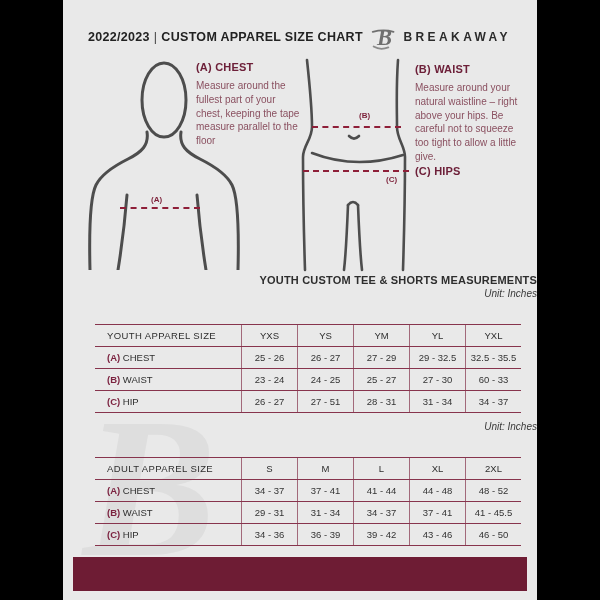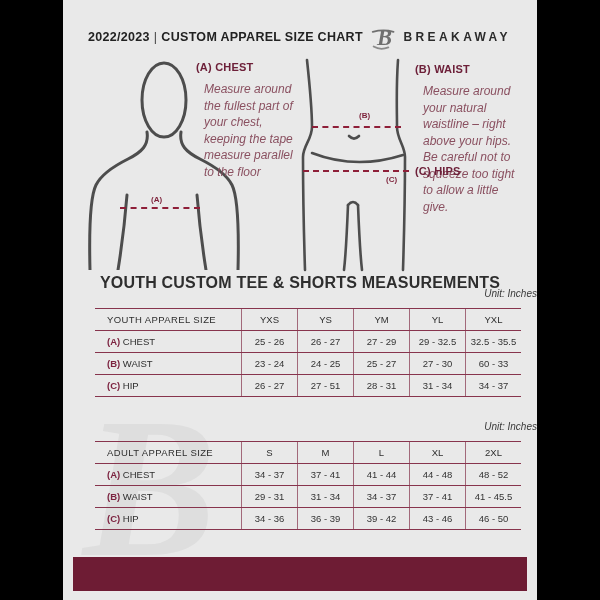--- a/index.html
+++ b/index.html
@@ -33,35 +33,35 @@
     position:absolute;height:0;border-top:2px dashed #8e1f38;
   }
   .dash-label{
     position:absolute;font-size:8px;font-weight:bold;color:#7c1f38;
   }
   .instr{position:absolute;}
   .instr h3{
     margin:0 0 6px 0;font-size:11px;font-weight:bold;color:#6d2039;letter-spacing:.2px;
   }
   .instr p{
-    margin:8px;font-size:12px;font-style:italic;color:#8a5060;line-height:1.38;
+    margin:0;font-size:10px;color:#8a5060;line-height:1.38;
   }
   
   .section-title{
-    position:absolute;left:0;width:100%;text-align:center;
-    font-size:16px;font-weight:bold;color:#2e2e2e;letter-spacing:.2px;
+    position:absolute;left:0;width:100%;text-align:right;
+    font-size:11px;font-weight:bold;color:#2e2e2e;letter-spacing:.2px;
   }
   .section-unit{
     position:absolute;left:0;width:100%;text-align:right;
     font-size:10px;font-style:italic;color:#3a3a3a;
   }
   
   .size-table{
     position:absolute;left:32px;width:410px;border-collapse:collapse;
-    table-layout:fixed;z-index:2;
+    table-layout:fixed;z-index:2;margin-top:16px;
   }
   .size-table th,.size-table td{
     border-top:1.5px solid #87344d;border-bottom:1.5px solid #87344d;
     height:21px;padding:0;font-size:9.5px;color:#333;background:transparent;
   }
   .size-table th:not(:first-child),.size-table td:not(:first-child){
     border-left:1px solid #a2697a;width:55px;text-align:center;
   }
   .size-table th:first-child,.size-table td:first-child{
     width:134px;text-align:left;padding-left:12px;

